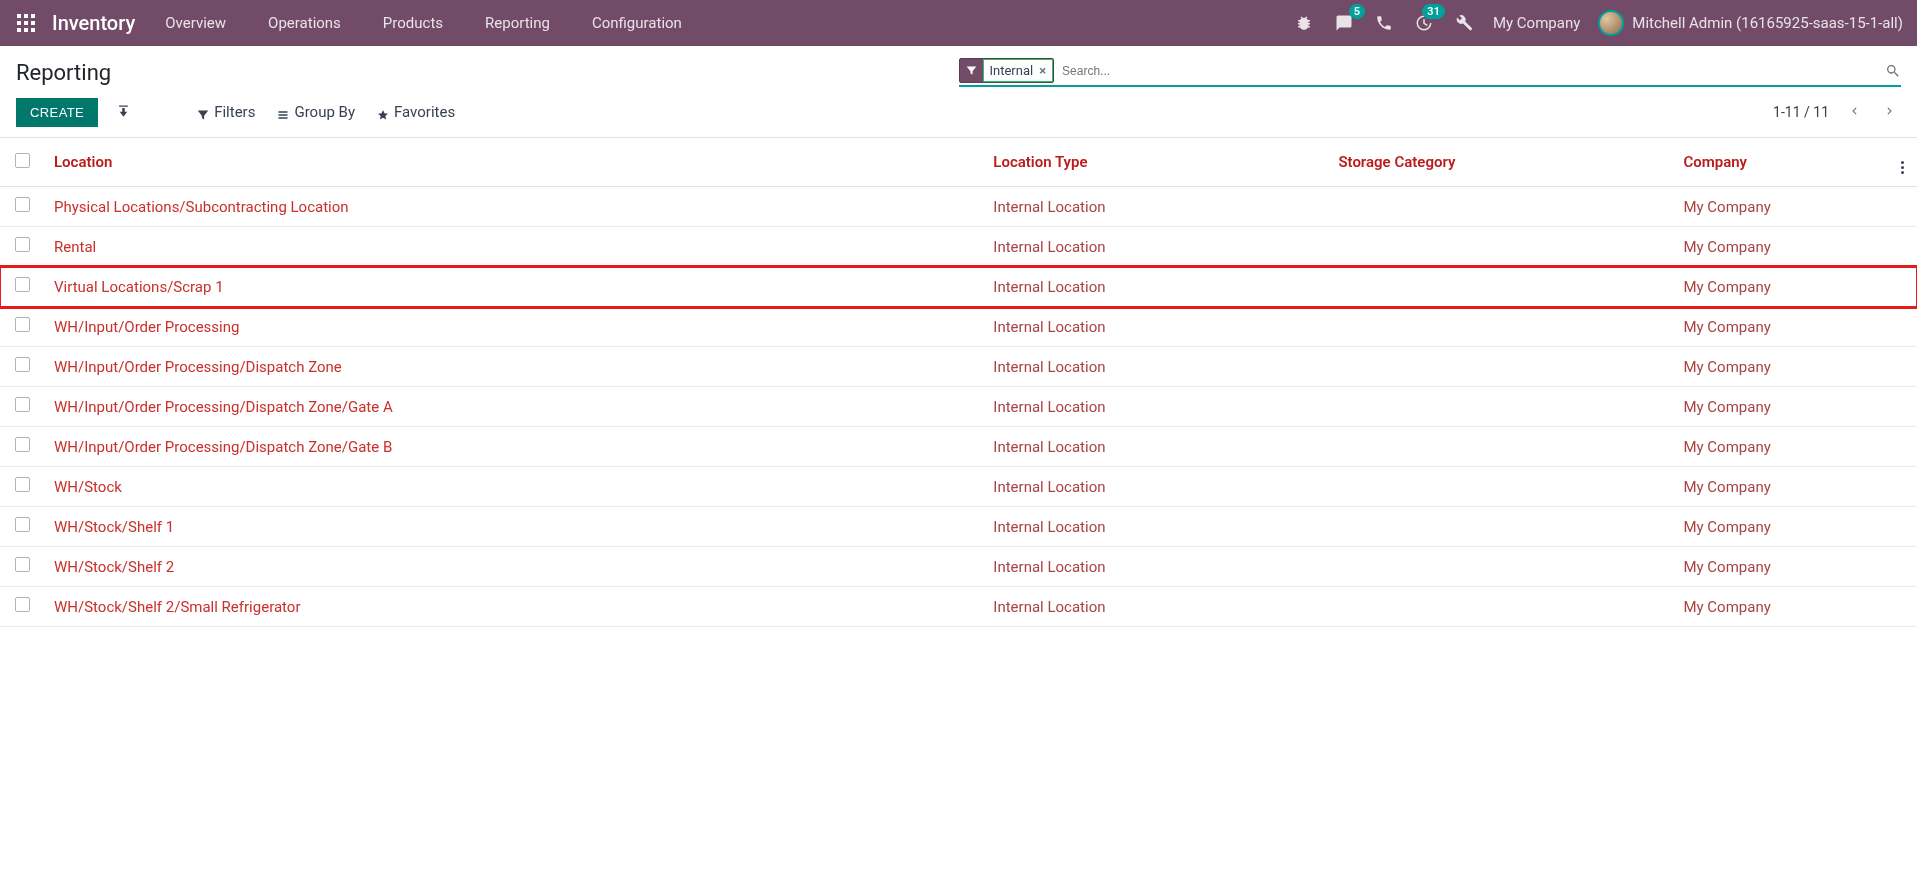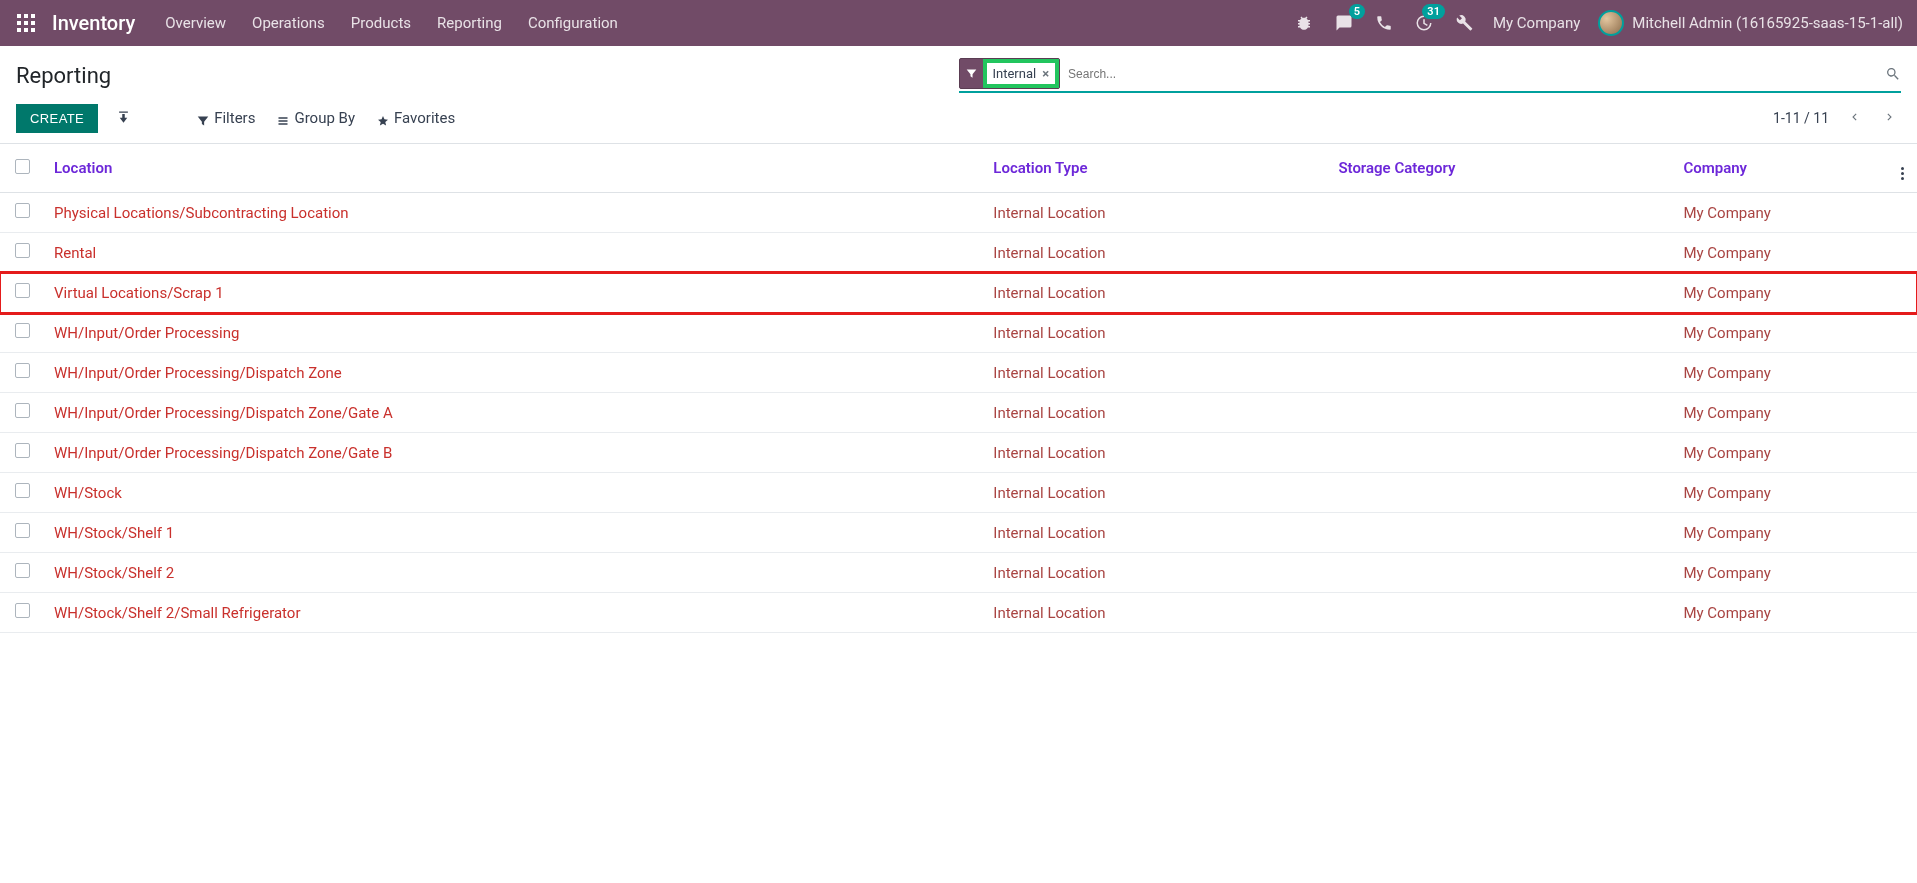--- a/index.html
+++ b/index.html
@@ -28,21 +28,21 @@
     margin-right: 14px;
     cursor: pointer;
   }
   .navbar .apps-icon svg { width: 18px; height: 18px; fill: #fff; }
   .navbar .brand {
     font-size: 20px;
     font-weight: 500;
     margin-right: 30px;
     cursor: pointer;
   }
-  .navbar .nav-menu { display: flex; gap: 26px; flex: 1; }
+  .navbar .nav-menu { display: flex; gap: 42px; flex: 1; }
   .navbar .nav-menu a {
     color: #e9e2e7;
     text-decoration: none;
     font-size: 15px;
     cursor: pointer;
   }
   .navbar .nav-right { display: flex; align-items: center; gap: 18px; }
   .navbar .nav-right .icon-btn {
     position: relative;
     display: inline-flex;
@@ -120,21 +120,21 @@
   }
   .cp-row.top .search-wrap .tag .tag-icon {
     padding: 4px 6px;
     display: inline-flex;
   }
   .cp-row.top .search-wrap .tag .tag-icon svg { width: 11px; height: 11px; fill: #fff; }
   .cp-row.top .search-wrap .tag .tag-label {
     background: #fff;
     color: #374151;
     padding: 3px 6px;
-    border: 4px solid #22c55e;
+    border: 1px solid #22c55e;
     display: inline-flex;
     align-items: center;
     gap: 6px;
   }
   .cp-row.top .search-wrap .tag .tag-close {
     cursor: pointer;
     color: #6c757d;
     font-weight: bold;
   }
   .cp-row.top .search-wrap input {
@@ -194,21 +194,21 @@
 
   
   table.list {
     width: 100%;
     border-collapse: collapse;
   }
   table.list th {
     text-align: left;
     font-weight: 600;
     font-size: 15px;
-    color: #6d28d9;
+    color: #b91c1c;
     padding: 12px 10px;
     border-bottom: 1px solid #dee2e6;
     background: #fff;
   }
   table.list th.checkbox-col, table.list td.checkbox-col {
     width: 44px;
     text-align: center;
   }
   table.list th.location-col { width: 49%; }
   table.list th.type-col { width: 18%; }

